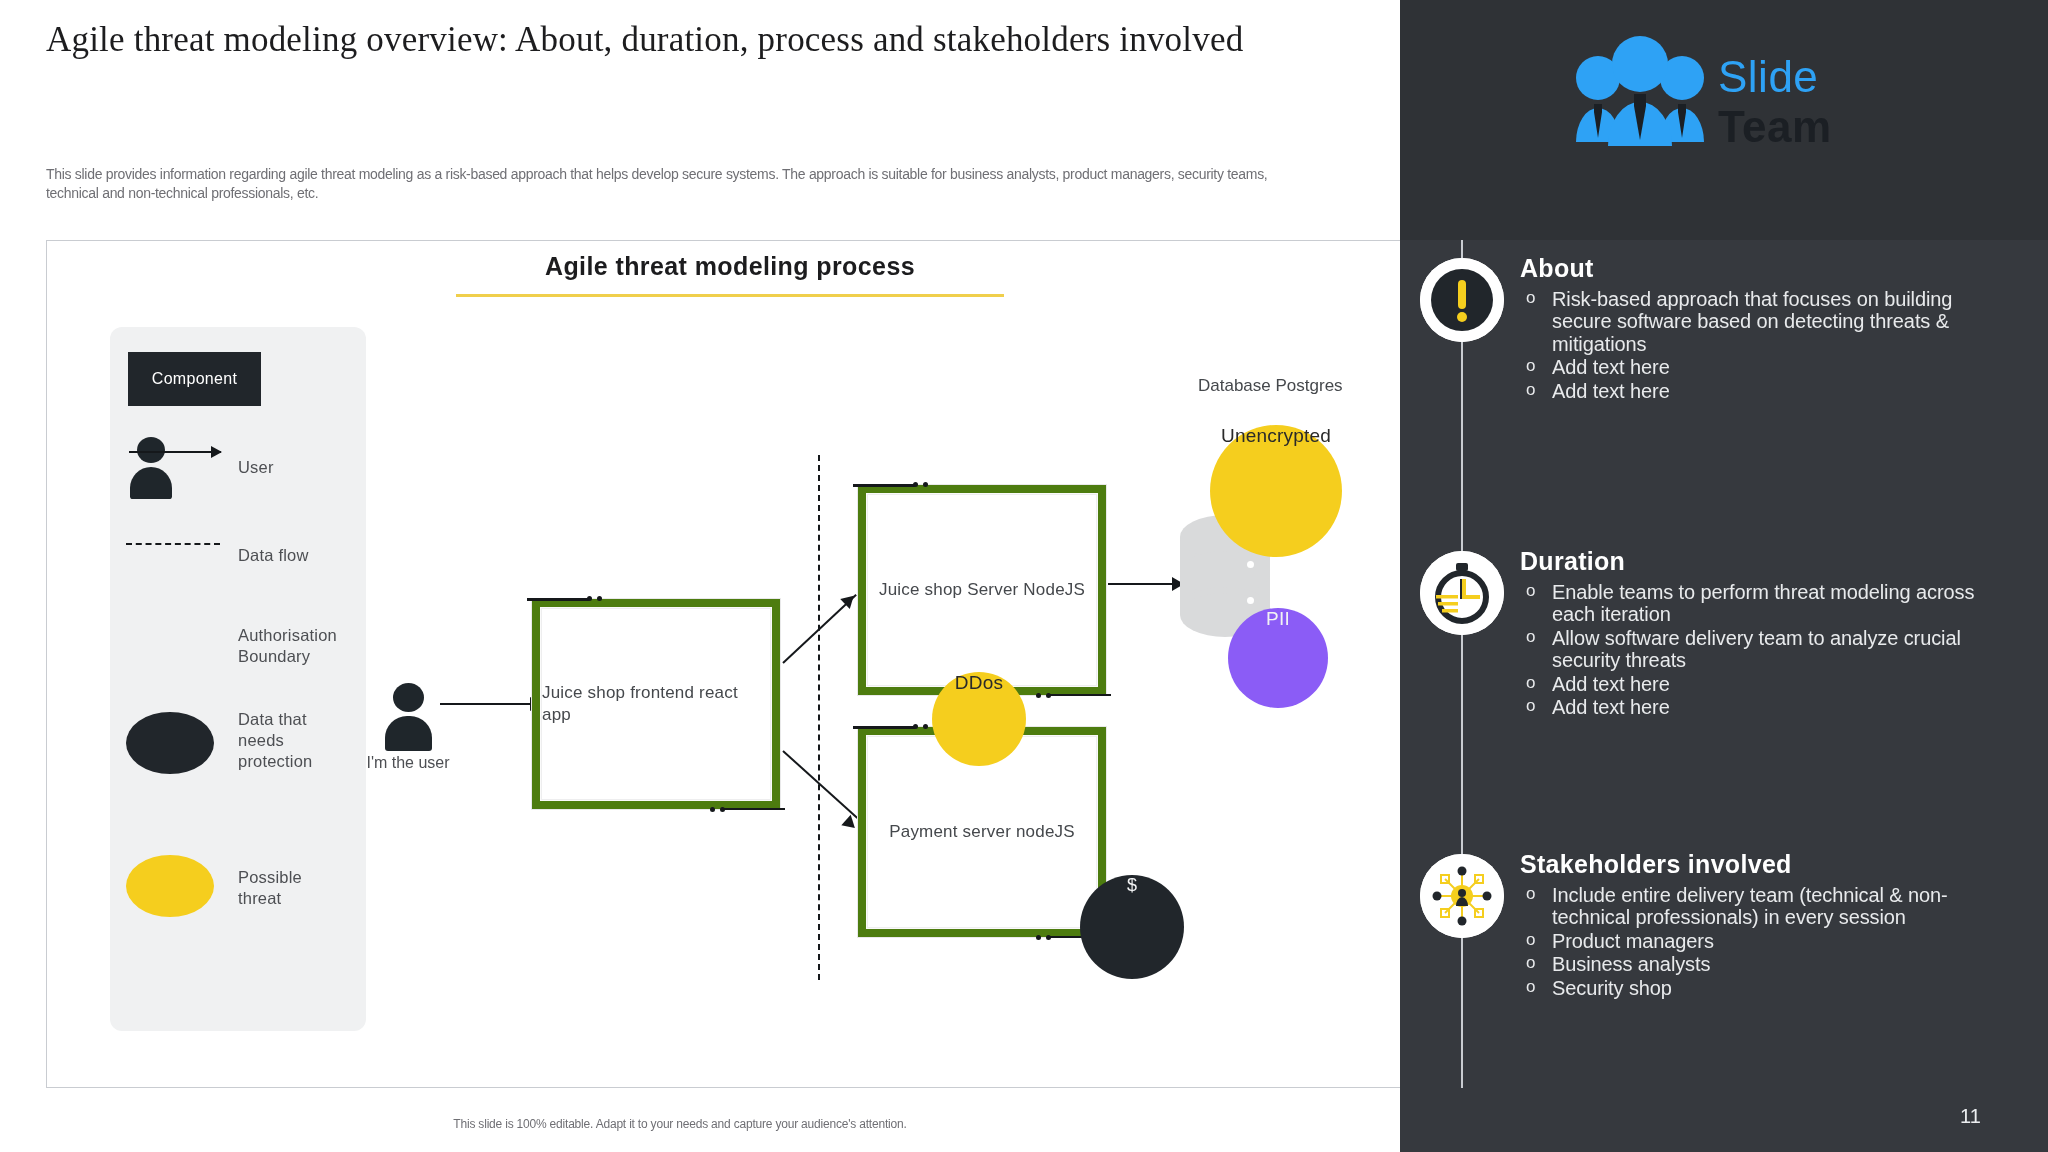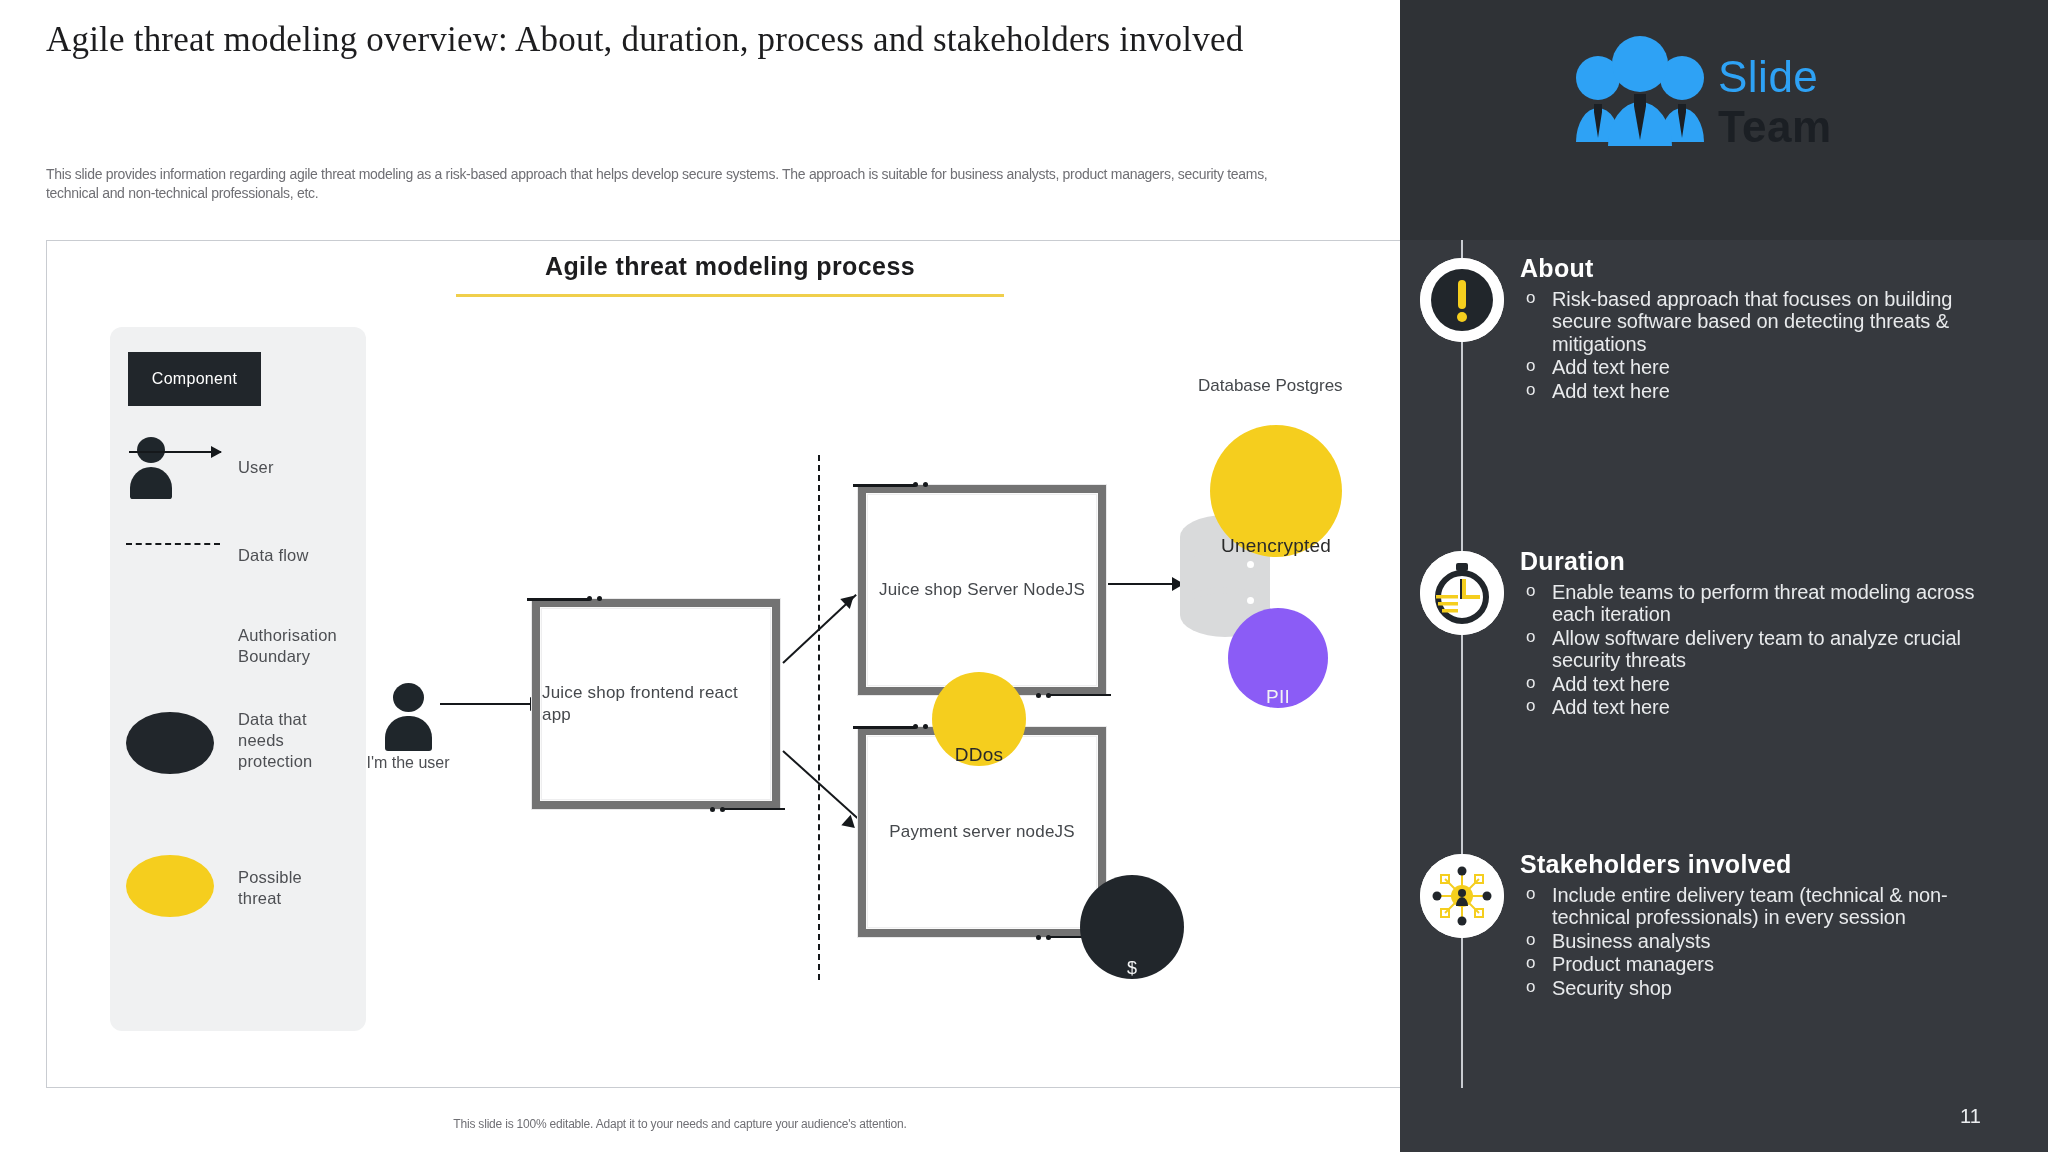--- a/index.html
+++ b/index.html
@@ -44,21 +44,21 @@
   #lg-dash{position:absolute;left:16px;top:216px;width:94px;height:0;
            border-top:2px dashed #15181b;}
 
   .ellipse{position:absolute;border-radius:50%;}
 
   
   #actor-caption{position:absolute;left:362px;top:753px;width:92px;text-align:center;
                  font-size:16px;color:#4d4f53;line-height:1.25;}
 
   
-  .node{position:absolute;background:#737373;border:1px solid #e9e9ea;box-sizing:border-box;padding-left:44px;}
+  .node{position:absolute;background:#4d7c0f;border:1px solid #e9e9ea;box-sizing:border-box;padding-left:44px;}
   .node .inner{position:absolute;left:9px;top:9px;right:9px;bottom:9px;background:#fff;
                border:1px solid #eeeeef;box-shadow:0 0 0 1px #fafafa;box-sizing:border-box;
                display:flex;align-items:center;justify-content:center;}
   .node .ntext{font-size:17px;color:#45484c;line-height:1.32;text-align:left;letter-spacing:.2px;}
   .corner{position:absolute;height:2.5px;background:#15181b;}
   .cdot{position:absolute;width:5px;height:5px;border-radius:50%;background:#15181b;}
 
   .arrow-line{position:absolute;background:#15181b;height:2px;transform-origin:0 50%;}
   .arrow-head{position:absolute;width:0;height:0;border-left:12px solid #15181b;
               border-top:7px solid transparent;border-bottom:7px solid transparent;
@@ -66,21 +66,21 @@
 
   #auth-boundary{position:absolute;left:818px;top:455px;width:0;height:525px;
                  border-left:2px dashed #15181b;}
 
   
   #db{position:absolute;left:1180px;top:515px;width:90px;height:120px;}
   .db-seg{position:absolute;left:0;width:90px;height:44px;background:#d9dadb;border-radius:50%/22px;}
   .db-body{position:absolute;left:0;width:90px;background:#d9dadb;}
   .db-dot{position:absolute;width:7px;height:7px;border-radius:50%;background:#fff;right:16px;}
 
-  .bubble{position:absolute;border-radius:50%;display:flex;align-items:flex-end;justify-content:center;
+  .bubble{position:absolute;border-radius:50%;display:flex;align-items:flex-start;justify-content:center;
           font-size:19px;letter-spacing:.2px;}
 
   #db-label{position:absolute;left:1198px;top:375px;font-size:17px;color:#45484c;line-height:1.28;}
 
   #footer{position:absolute;left:0;top:1117px;width:1360px;text-align:center;
           font-size:12px;color:#6f6f74;letter-spacing:-0.2px;}
 
   
   #panel{position:absolute;left:1400px;top:0;width:648px;height:1152px;background:#36393e;}
   #panel-top{position:absolute;left:1400px;top:0;width:648px;height:240px;background:#2f3236;}
@@ -309,19 +309,19 @@
         <circle cx="67" cy="42" r="4.5" fill="#21262b"></circle>
       <rect x="21" y="21" width="8" height="8" fill="none" stroke="#F5CE1E" stroke-width="2"></rect>
       <rect x="55" y="21" width="8" height="8" fill="none" stroke="#F5CE1E" stroke-width="2"></rect>
       <rect x="21" y="55" width="8" height="8" fill="none" stroke="#F5CE1E" stroke-width="2"></rect>
       <rect x="55" y="55" width="8" height="8" fill="none" stroke="#F5CE1E" stroke-width="2"></rect>
     </svg>
   </div>
   <div class="sec-head">Stakeholders  involved</div>
   <div class="sec-list">
     <div class="bullet">Include entire delivery team (technical &amp; non-technical professionals) in every session</div>
+    <div class="bullet">Product managers</div>
     <div class="bullet">Business analysts</div>
-    <div class="bullet">Product managers</div>
     <div class="bullet">Security shop</div>
   </div>
 </div>
 
 <div id="pagenum">11</div>
 
 </body></html>

